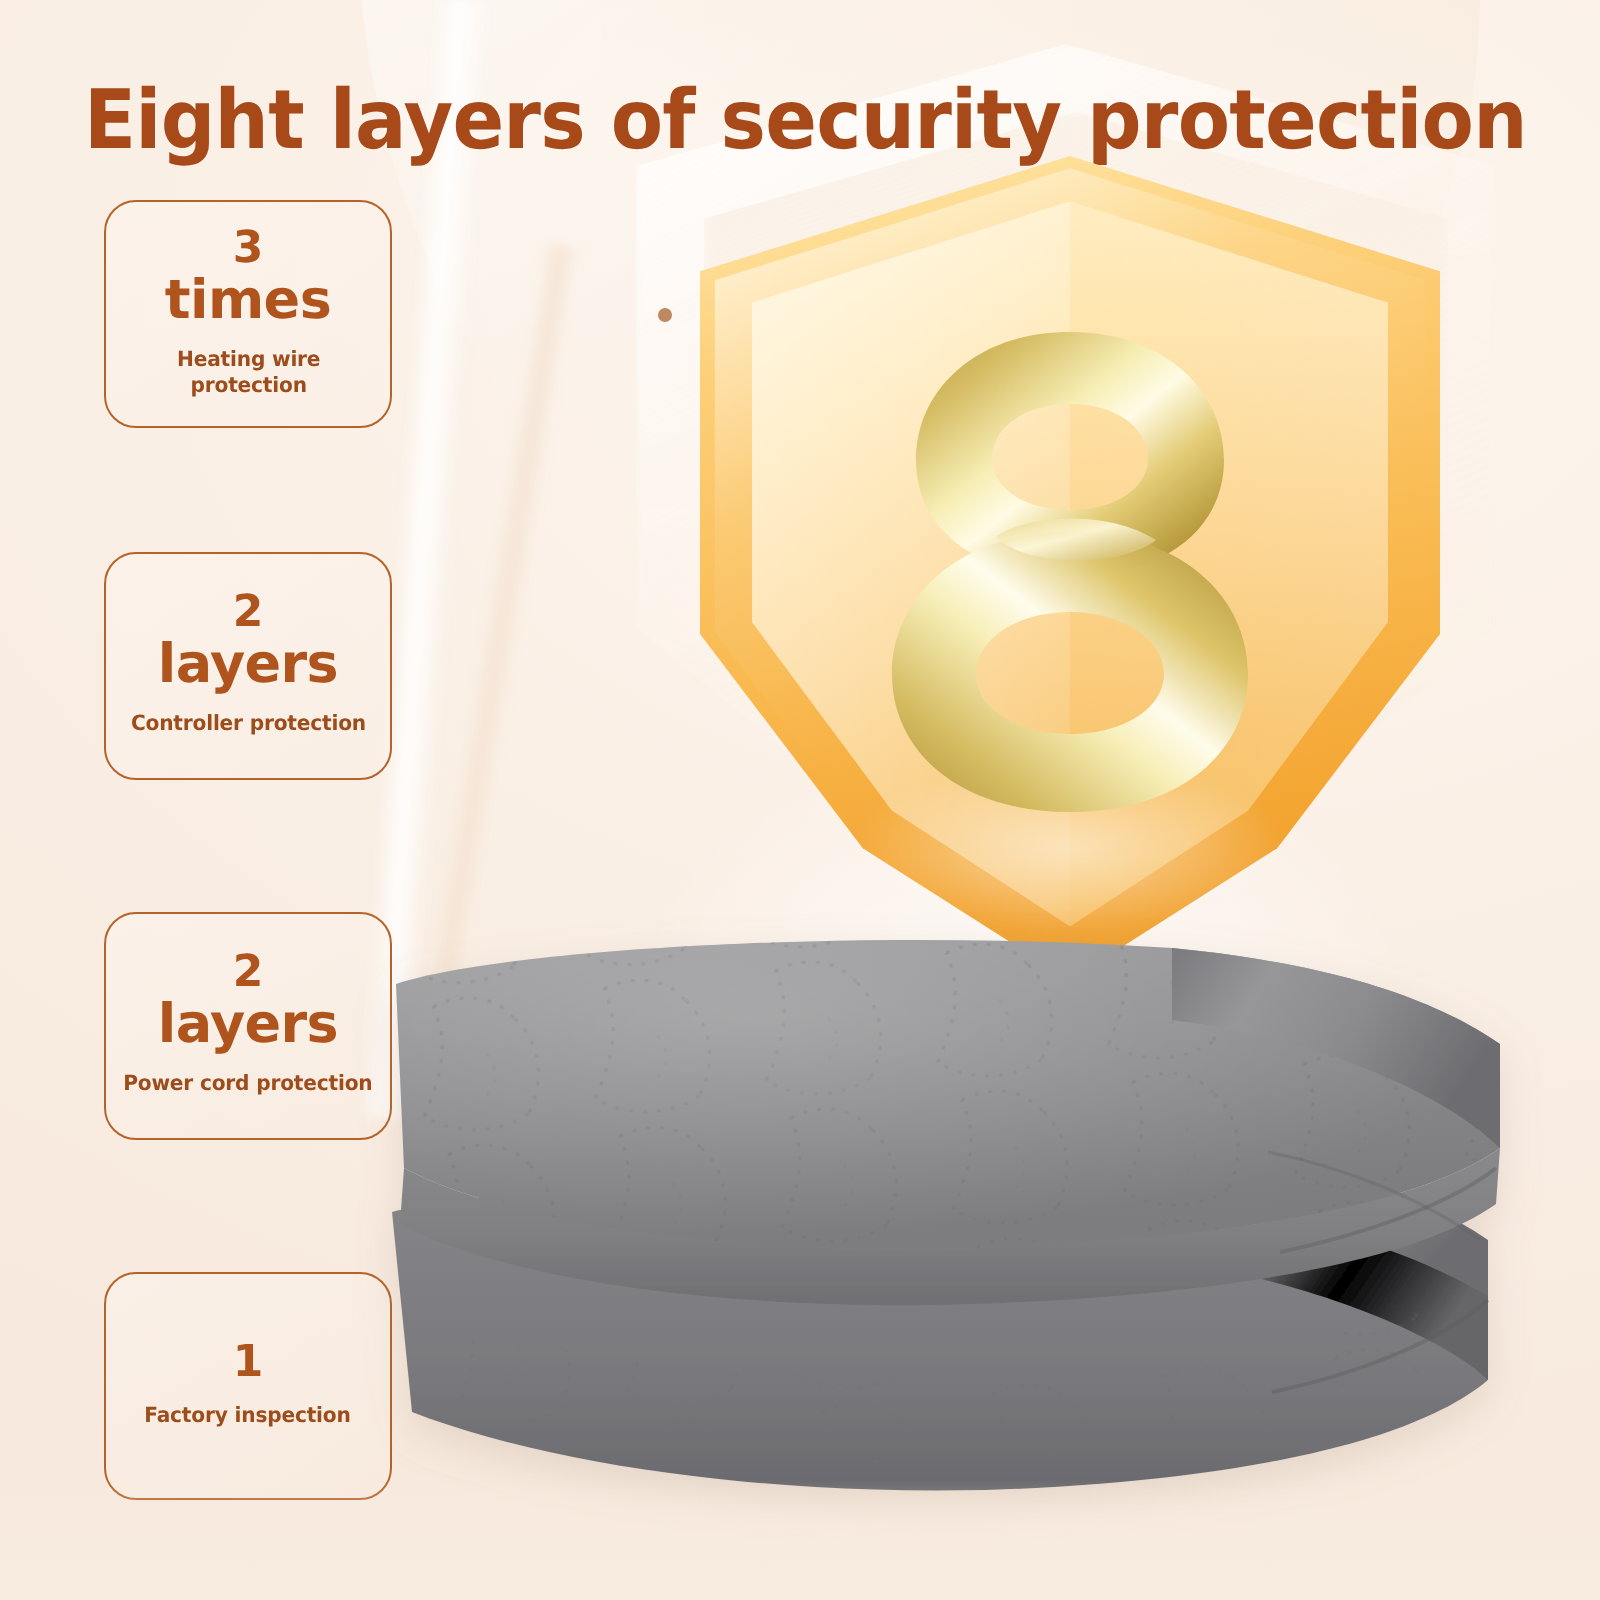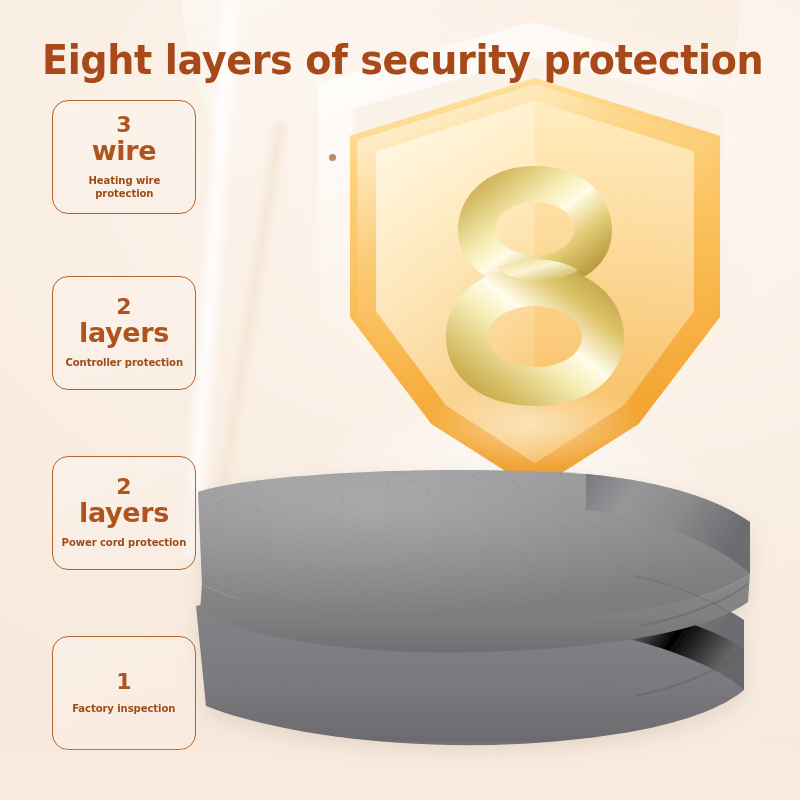--- a/index.html
+++ b/index.html
@@ -334,21 +334,21 @@
                  C 48 160, 68 146, 95 146 Z" fill="url(#g8bot)" fill-rule="evenodd" opacity="0.98"></path>
 
         <path d="M58 108 C 78 96, 116 96, 138 110 C 120 124, 72 124, 58 108 Z" fill="url(#g8band)" opacity="0.85"></path>
       </g>
     </svg>
   </div>
 
   <div class="card card-1">
     <div class="card-amount">
       <span class="num">3</span>
-      <span class="unit">wire</span>
+      <span class="unit">times</span>
     </div>
     <div class="card-desc">Heating wire
 protection</div>
   </div>
 
   <div class="card card-2">
     <div class="card-amount">
       <span class="num">2</span>
       <span class="unit">layers</span>
     </div>

